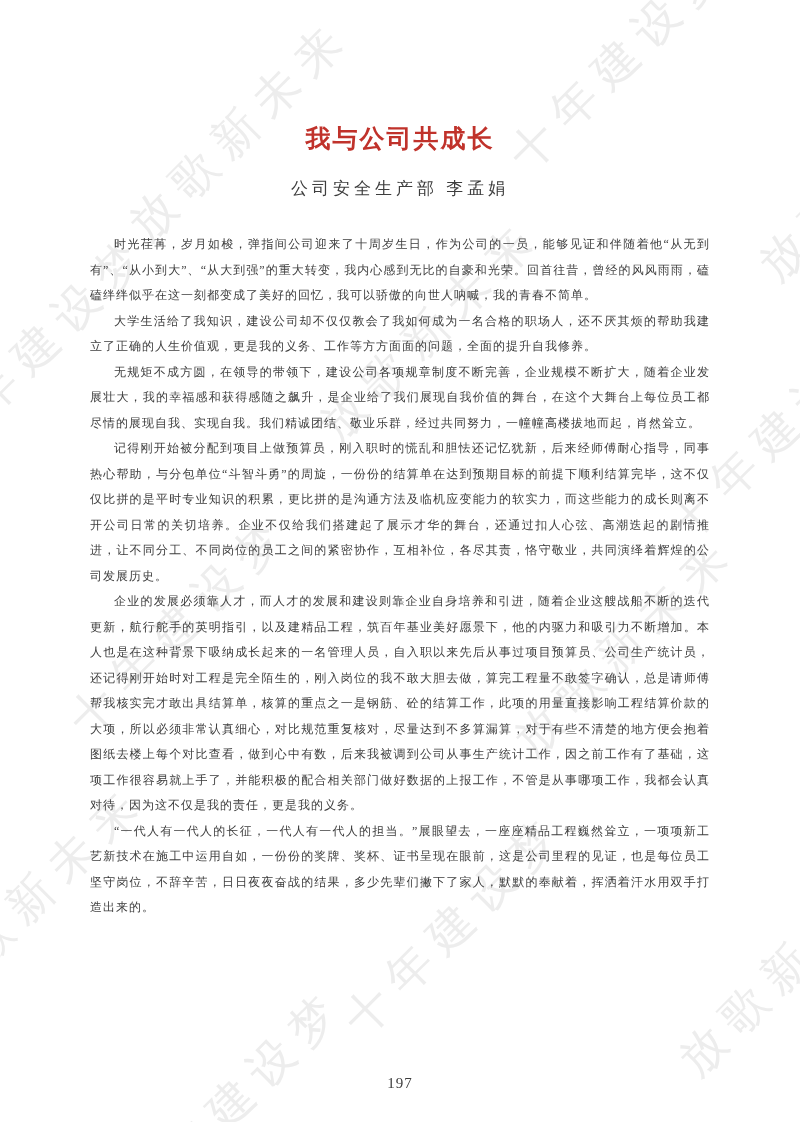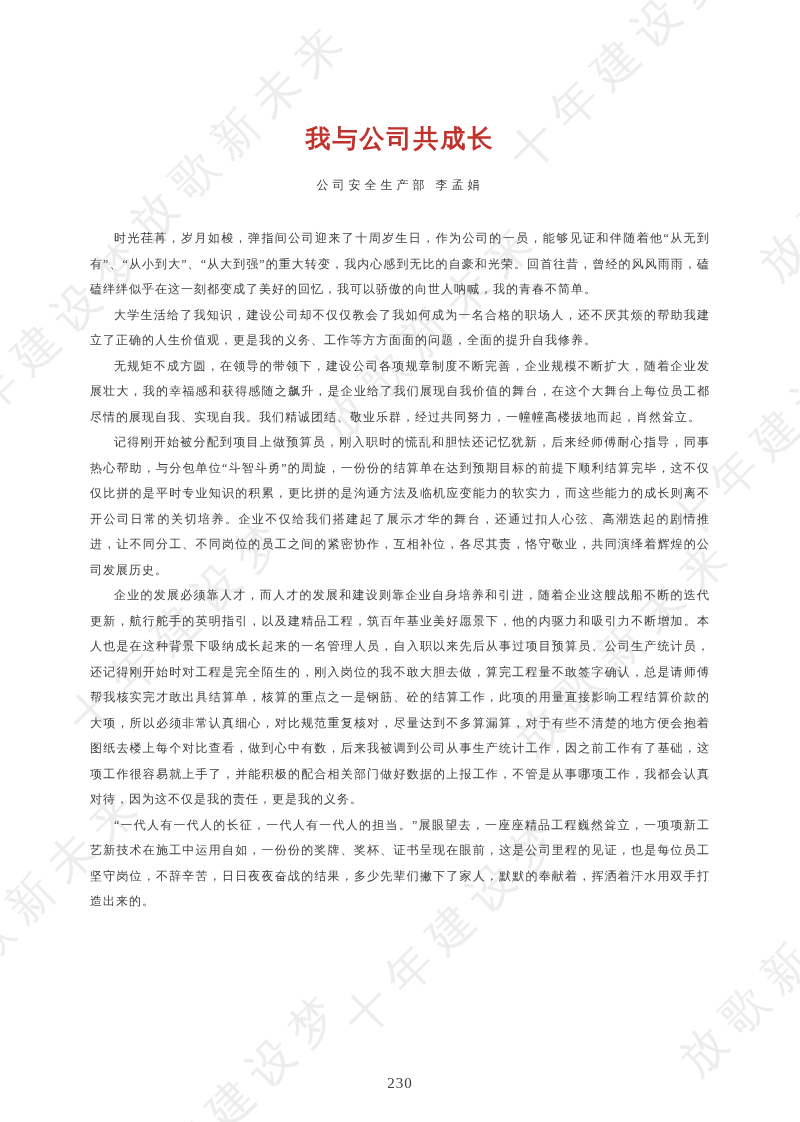--- a/index.html
+++ b/index.html
@@ -55,21 +55,21 @@
     margin: 0 0 22px 0;
     text-align: center;
     font-size: 25px;
     font-weight: bold;
     letter-spacing: 2px;
     color: #c0322b;
   }
   .essay-byline {
     margin: 0 0 32px 0;
     text-align: center;
-    font-size: 12px;
+    font-size: 17px;
     letter-spacing: 4px;
     color: #3d3d3d;
   }
   .essay-body p {
     margin: 0;
     text-indent: 2em;
     font-size: 12px;
     line-height: 25.5px;
     letter-spacing: 1px;
     color: #3d3d3d;
@@ -114,15 +114,15 @@
       <p>时光荏苒，岁月如梭，弹指间公司迎来了十周岁生日，作为公司的一员，能够见证和伴随着他“从无到有”、“从小到大”、“从大到强”的重大转变，我内心感到无比的自豪和光荣。回首往昔，曾经的风风雨雨，磕磕绊绊似乎在这一刻都变成了美好的回忆，我可以骄傲的向世人呐喊，我的青春不简单。</p>
       <p>大学生活给了我知识，建设公司却不仅仅教会了我如何成为一名合格的职场人，还不厌其烦的帮助我建立了正确的人生价值观，更是我的义务、工作等方方面面的问题，全面的提升自我修养。</p>
       <p>无规矩不成方圆，在领导的带领下，建设公司各项规章制度不断完善，企业规模不断扩大，随着企业发展壮大，我的幸福感和获得感随之飙升，是企业给了我们展现自我价值的舞台，在这个大舞台上每位员工都尽情的展现自我、实现自我。我们精诚团结、敬业乐群，经过共同努力，一幢幢高楼拔地而起，肖然耸立。</p>
       <p>记得刚开始被分配到项目上做预算员，刚入职时的慌乱和胆怯还记忆犹新，后来经师傅耐心指导，同事热心帮助，与分包单位“斗智斗勇”的周旋，一份份的结算单在达到预期目标的前提下顺利结算完毕，这不仅仅比拼的是平时专业知识的积累，更比拼的是沟通方法及临机应变能力的软实力，而这些能力的成长则离不开公司日常的关切培养。企业不仅给我们搭建起了展示才华的舞台，还通过扣人心弦、高潮迭起的剧情推进，让不同分工、不同岗位的员工之间的紧密协作，互相补位，各尽其责，恪守敬业，共同演绎着辉煌的公司发展历史。</p>
       <p>企业的发展必须靠人才，而人才的发展和建设则靠企业自身培养和引进，随着企业这艘战船不断的迭代更新，航行舵手的英明指引，以及建精品工程，筑百年基业美好愿景下，他的内驱力和吸引力不断增加。本人也是在这种背景下吸纳成长起来的一名管理人员，自入职以来先后从事过项目预算员、公司生产统计员，还记得刚开始时对工程是完全陌生的，刚入岗位的我不敢大胆去做，算完工程量不敢签字确认，总是请师傅帮我核实完才敢出具结算单，核算的重点之一是钢筋、砼的结算工作，此项的用量直接影响工程结算价款的大项，所以必须非常认真细心，对比规范重复核对，尽量达到不多算漏算，对于有些不清楚的地方便会抱着图纸去楼上每个对比查看，做到心中有数，后来我被调到公司从事生产统计工作，因之前工作有了基础，这项工作很容易就上手了，并能积极的配合相关部门做好数据的上报工作，不管是从事哪项工作，我都会认真对待，因为这不仅是我的责任，更是我的义务。</p>
       <p>“一代人有一代人的长征，一代人有一代人的担当。”展眼望去，一座座精品工程巍然耸立，一项项新工艺新技术在施工中运用自如，一份份的奖牌、奖杯、证书呈现在眼前，这是公司里程的见证，也是每位员工坚守岗位，不辞辛苦，日日夜夜奋战的结果，多少先辈们撇下了家人，默默的奉献着，挥洒着汗水用双手打造出来的。</p>
 
     </div>
   </div>
 
-  <div class="page-number">230</div>
+  <div class="page-number">197</div>
 
 </div>
 
 </body></html>

